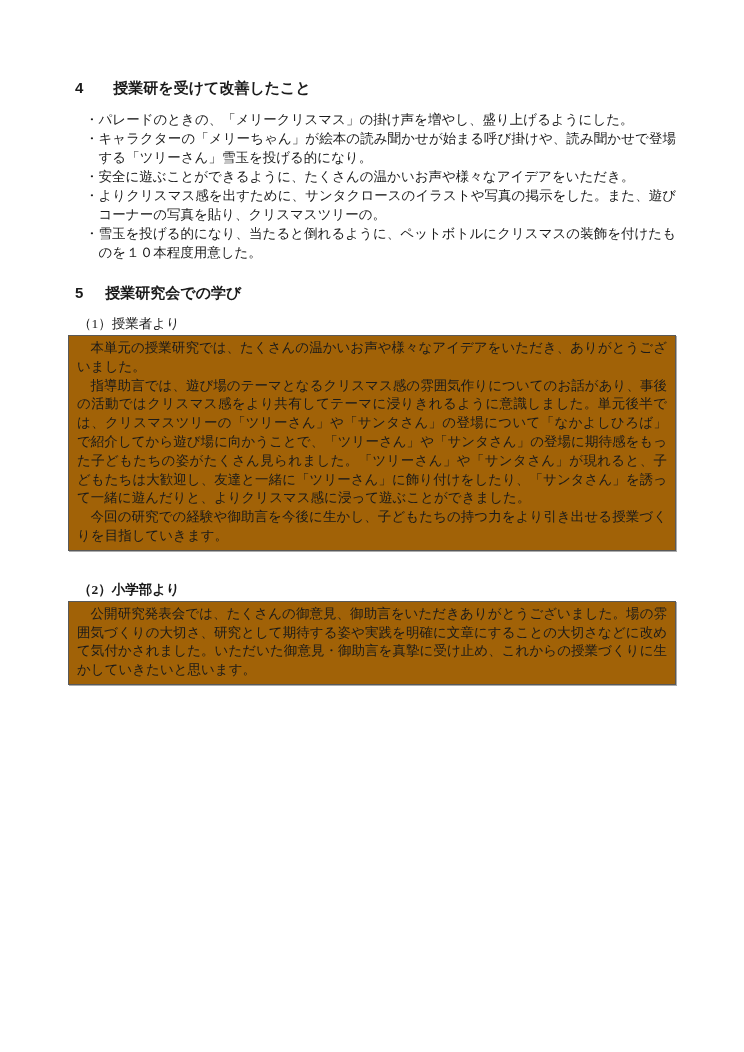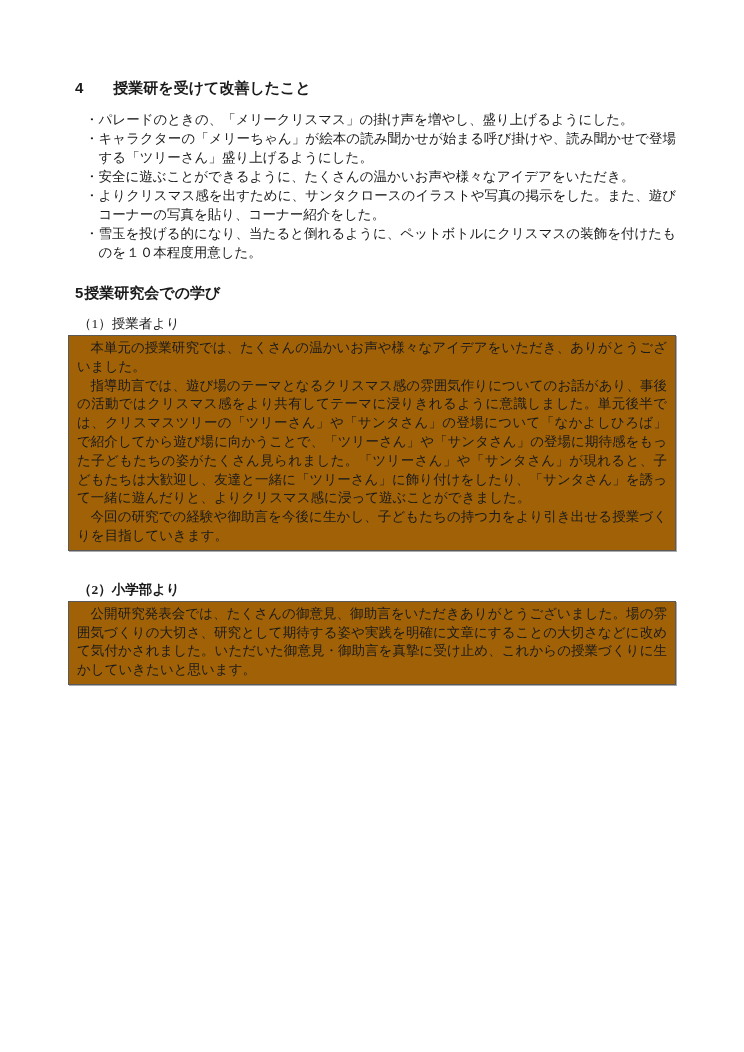--- a/index.html
+++ b/index.html
@@ -13,21 +13,21 @@
     position:absolute;left:68px;top:78px;width:608px;
   }
   
   .sec-heading{
     font-family:"Liberation Sans","DejaVu Sans",sans-serif;
     font-weight:bold;font-size:15px;line-height:19px;
     display:flex;align-items:baseline;
   }
   .sec-heading .num{flex:0 0 auto;}
   .heading-4 .title{margin-left:30px;}
-  .heading-5 .title{margin-left:1px;}
+  .heading-5 .title{margin-left:22px;}
   .heading-4{margin:0 0 13px 7px;}
   .heading-5{margin:21px 0 13px 7px;}
   
   .bullet-list{
     list-style:none;margin:0 0 0 17px;padding:0;
     font-size:13.5px;line-height:19px;
   }
   .bullet-list li{display:flex;}
   .bullet-list .marker{flex:0 0 13px;}
   .bullet-list .btxt{flex:1 1 auto;text-align:justify;}
@@ -60,29 +60,29 @@
       <span class="title">授業研を受けて改善したこと</span>
     </div>
 
     <ul class="bullet-list">
       <li>
         <span class="marker">・</span>
         <span class="btxt">パレードのときの、「メリークリスマス」の掛け声を増やし、盛り上げるようにした。</span>
       </li>
       <li>
         <span class="marker">・</span>
-        <span class="btxt">キャラクターの「メリーちゃん」が絵本の読み聞かせが始まる呼び掛けや、読み聞かせで登場する「ツリーさん」盛り上げるようにした。</span>
+        <span class="btxt">キャラクターの「メリーちゃん」が絵本の読み聞かせが始まる呼び掛けや、読み聞かせで登場する「ツリーさん」雪玉を投げる的になり。</span>
       </li>
       <li>
         <span class="marker">・</span>
         <span class="btxt">安全に遊ぶことができるように、たくさんの温かいお声や様々なアイデアをいただき。</span>
       </li>
       <li>
         <span class="marker">・</span>
-        <span class="btxt">よりクリスマス感を出すために、サンタクロースのイラストや写真の掲示をした。また、遊びコーナーの写真を貼り、コーナー紹介をした。</span>
+        <span class="btxt">よりクリスマス感を出すために、サンタクロースのイラストや写真の掲示をした。また、遊びコーナーの写真を貼り、クリスマスツリーの。</span>
       </li>
       <li>
         <span class="marker">・</span>
         <span class="btxt">雪玉を投げる的になり、当たると倒れるように、ペットボトルにクリスマスの装飾を付けたものを１０本程度用意した。</span>
       </li>
     </ul>
 
     <div class="sec-heading heading-5">
       <span class="num">5</span>
       <span class="title">授業研究会での学び</span>

